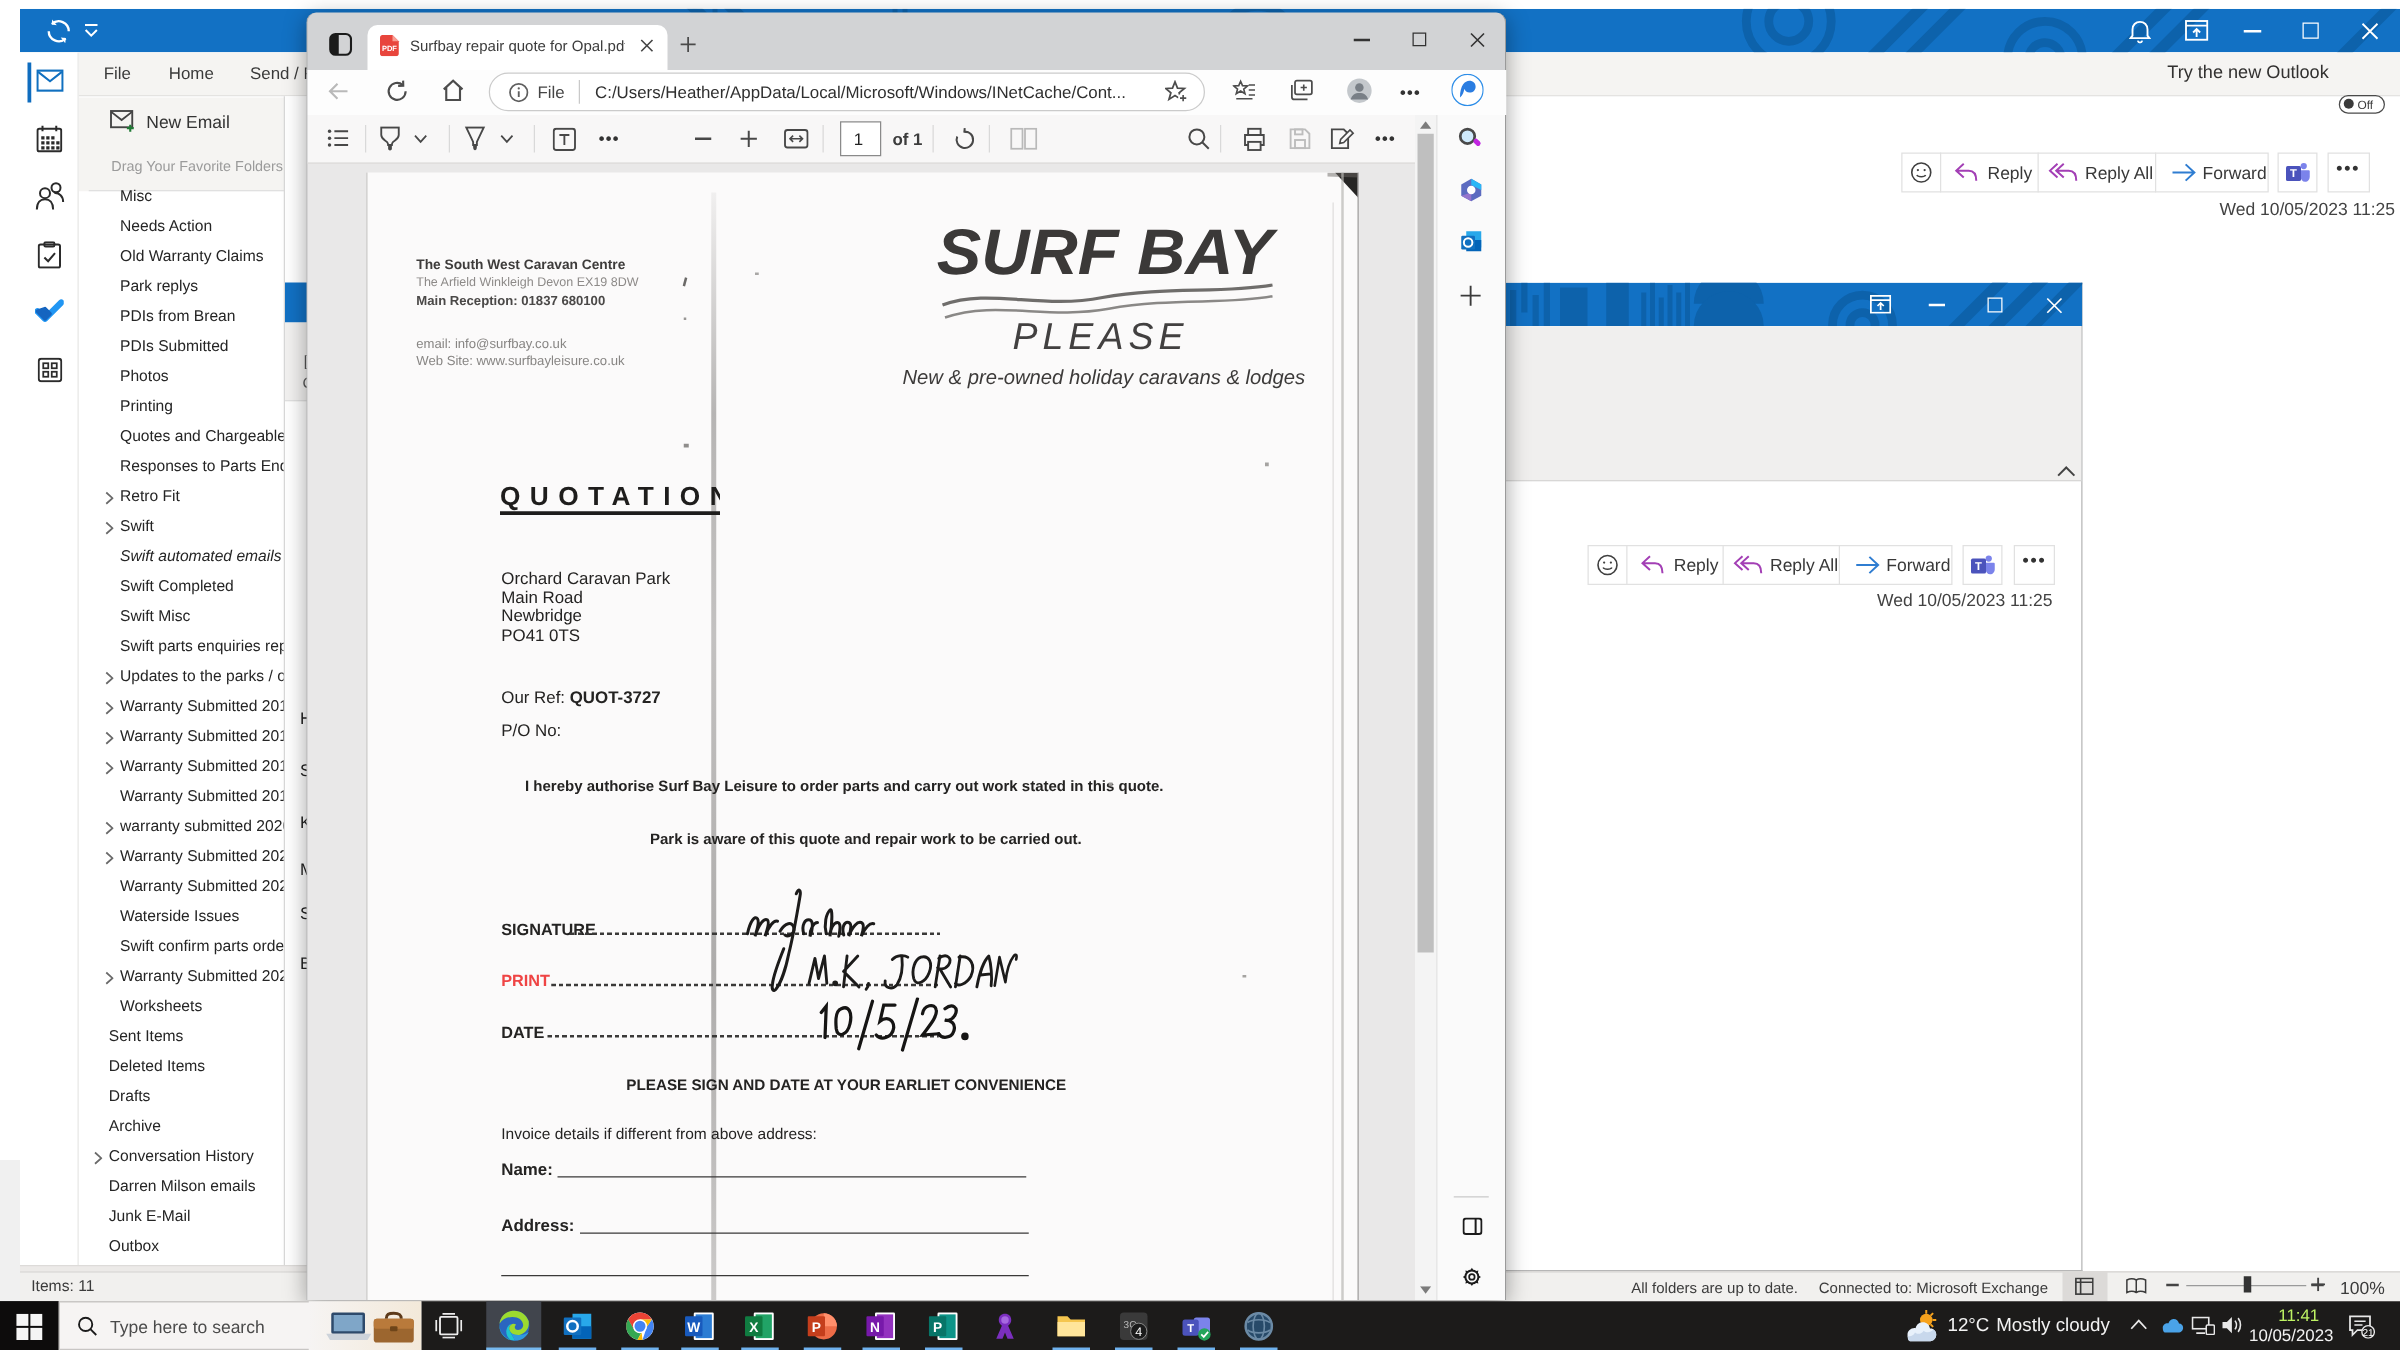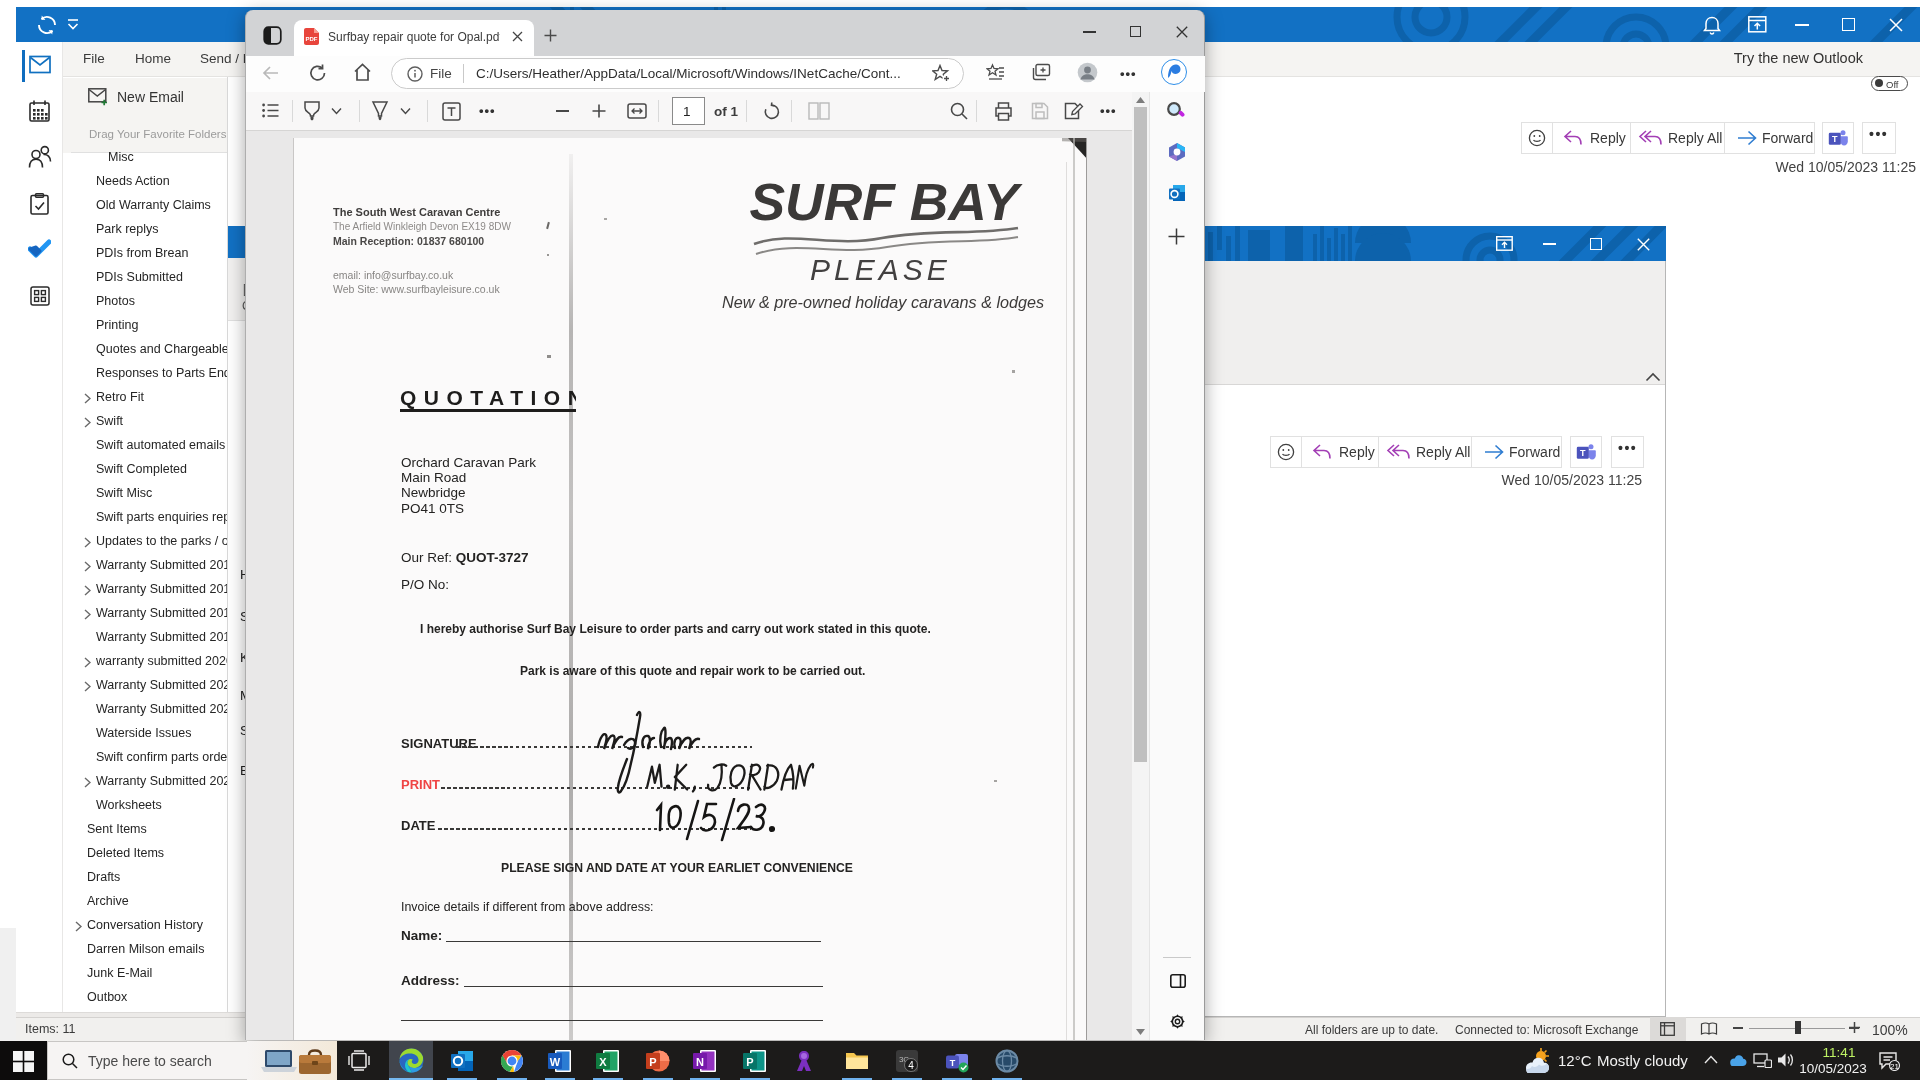--- a/index.html
+++ b/index.html
@@ -121,21 +121,21 @@
     <rect x="0.8" y="0.8" width="17" height="13" fill="none" stroke="#444" stroke-width="1.5"></rect>
     <path d="M1 1.5 L9.3 8 L17.6 1.5" fill="none" stroke="#444" stroke-width="1.5"></path>
     <path d="M13.5 14.5 H19 M16.2 11.8 V17.3" stroke="#217a36" stroke-width="1.7"></path>
   </svg>
   <div class="abs" style="left:117px;top:89px;font-size:14px;color:#333;">New Email</div>
 
   <div class="abs" style="left:89px;top:128px;width:158px;overflow:hidden;font-size:11.5px;color:#9b9b9b;white-space:nowrap;">Drag Your Favorite Folders Here</div>
   <div class="abs" style="left:71px;top:152px;width:177px;height:1px;background:#e0e0e0;"></div>
 
   <div class="abs" id="folders" style="left:63px;top:146px;width:164px;height:867px;overflow:hidden;font-size:12.5px;color:#252525;">
-    <div class="abs" style="left:12px;top:0px;width:164px;height:24px;">
+    <div class="abs" style="left:0;top:0px;width:164px;height:24px;">
         <div class="abs" style="left:33px;top:4px;white-space:nowrap;">Misc</div>
       </div>
     <div class="abs" style="left:0;top:24px;width:164px;height:24px;">
         <div class="abs" style="left:33px;top:4px;white-space:nowrap;">Needs Action</div>
       </div>
     <div class="abs" style="left:0;top:48px;width:164px;height:24px;">
         <div class="abs" style="left:33px;top:4px;white-space:nowrap;">Old Warranty Claims</div>
       </div>
     <div class="abs" style="left:0;top:72px;width:164px;height:24px;">
         <div class="abs" style="left:33px;top:4px;white-space:nowrap;text-align:center;">Park replys</div>
@@ -164,21 +164,21 @@
         </svg>
         <div class="abs" style="left:33px;top:4px;white-space:nowrap;">Retro Fit</div>
       </div>
     <div class="abs" style="left:0;top:264px;width:164px;height:24px;">
         <svg class="abs" style="left:21px;top:7px;" width="7" height="11" viewBox="0 0 7 11">
           <path d="M1 1 L6 5.5 L1 10" fill="none" stroke="#6a6a6a" stroke-width="1.4"></path>
         </svg>
         <div class="abs" style="left:33px;top:4px;white-space:nowrap;">Swift</div>
       </div>
     <div class="abs" style="left:0;top:288px;width:164px;height:24px;">
-        <div class="abs" style="left:33px;top:4px;white-space:nowrap;">Swift automated emails</div>
+        <div class="abs" style="left:33px;top:4px;white-space:nowrap;font-style:italic;">Swift automated emails</div>
       </div>
     <div class="abs" style="left:0;top:312px;width:164px;height:24px;">
         <div class="abs" style="left:33px;top:4px;white-space:nowrap;">Swift Completed</div>
       </div>
     <div class="abs" style="left:0;top:336px;width:164px;height:24px;">
         <div class="abs" style="left:33px;top:4px;white-space:nowrap;">Swift Misc</div>
       </div>
     <div class="abs" style="left:0;top:360px;width:164px;height:24px;">
         <div class="abs" style="left:33px;top:4px;white-space:nowrap;">Swift parts enquiries replied</div>
       </div>

